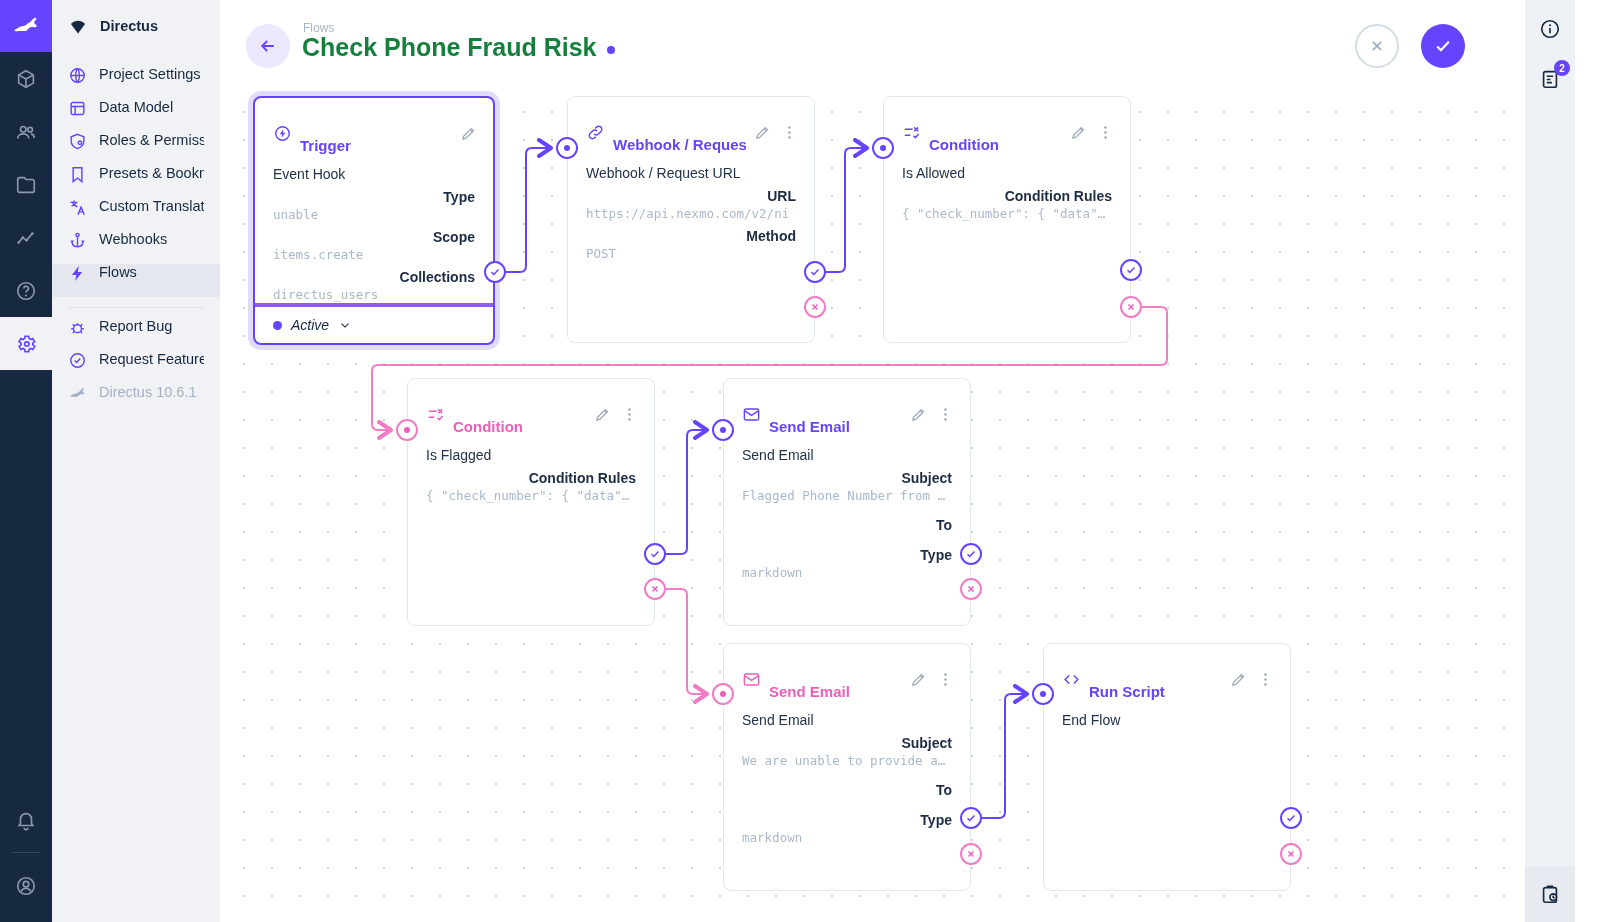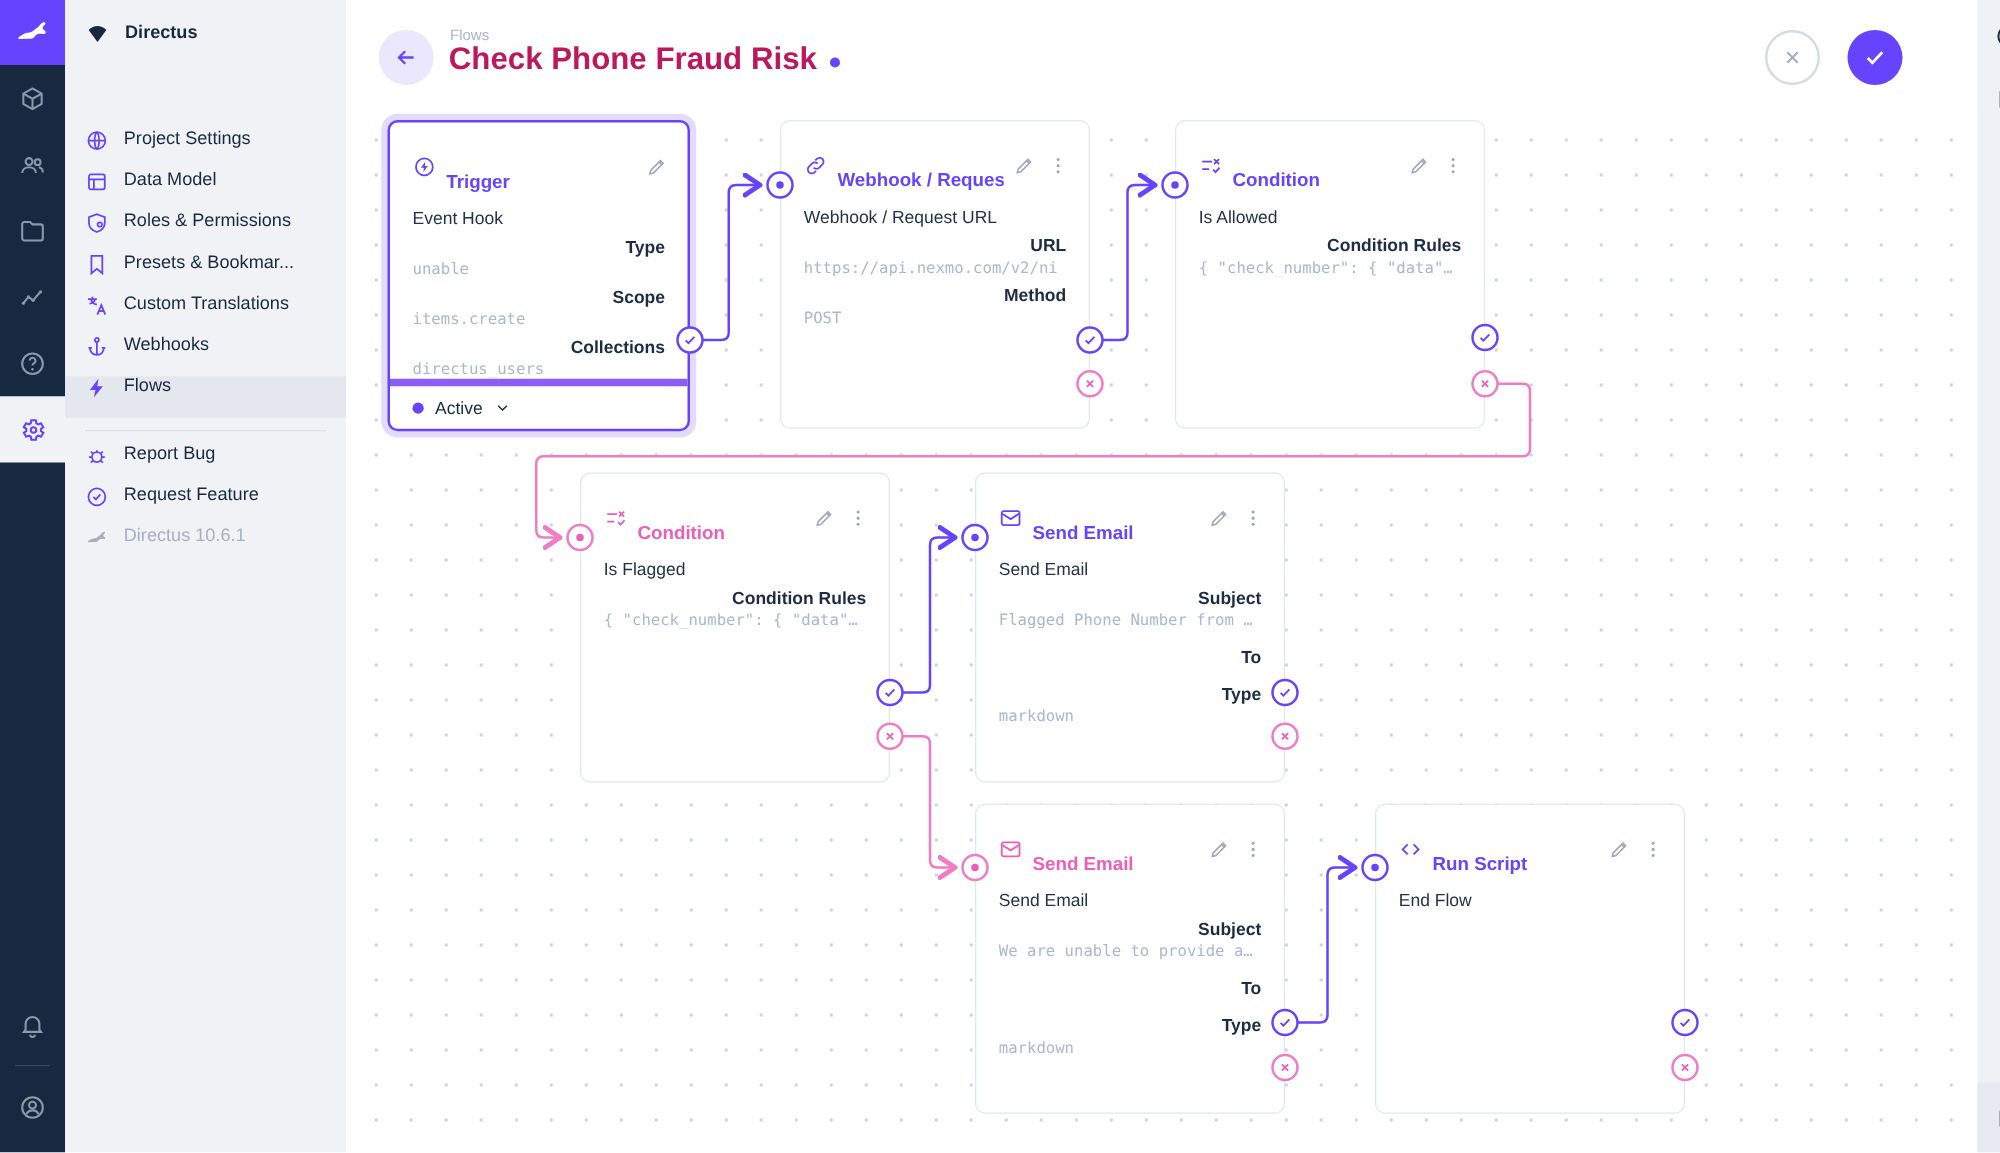--- a/index.html
+++ b/index.html
@@ -9,41 +9,41 @@
   
   .module-bar { width:52px; background:#172940; display:flex; flex-direction:column; align-items:center; flex-shrink:0; }
   .logo { width:52px; height:52px; background:#6644FF; display:flex; align-items:center; justify-content:center; }
   .mod-icon { width:52px; height:53px; display:flex; align-items:center; justify-content:center; color:#8b99ab; cursor:pointer; }
   .mod-icon svg { width:22px; height:22px; }
   .mod-icon.active { background:#f0f2f5; color:#6644FF; }
   .mod-spacer { flex:1; }
   .mod-divider { width:28px; height:1px; background:#32455e; margin:6px 0; }
 
   
-  .nav { width:225px; background:#f0f2f5; flex-shrink:0; display:flex; flex-direction:column; font-size:14.5px; color:#172940;gap:37px; }
+  .nav { width:168px; background:#f0f2f5; flex-shrink:0; display:flex; flex-direction:column; font-size:14.5px; color:#172940; }
   .nav-head { height:52px; display:flex; align-items:center; gap:12px; padding:0 16px; font-weight:600; }
   .nav-items { padding-top:14px; }
   .nav-item { height:33px; display:flex; gap:12px; padding:0 16px; cursor:pointer; white-space:nowrap; }
   .nav-item span.lbl { overflow:hidden; text-overflow:clip; }
   .nav-item.active { background:#e4e7ed; }
   .nav-item svg { width:19px; height:19px; color:#6644FF; flex-shrink:0; }
   .nav-divider { height:1px; background:#dde1e8; margin:10px 16px; }
   .nav-version { color:#a5b1c2; }
   .nav-version svg { color:#a5b1c2; }
 
   
   .canvas { position:relative; width:1305px; height:922px; background:#fff; flex-shrink:0; overflow:hidden; }
   .grid { position:absolute; left:0; top:88px; right:0; bottom:0;
           background-image:radial-gradient(#cdd5e1 1.3px, transparent 1.4px);
           background-size:28px 28px; background-position:10px 10px; }
   .canvas-header { position:absolute; left:0; top:0; width:100%; height:88px; background:#fff; z-index:5; }
   .back-btn { position:absolute; left:26px; top:24px; width:44px; height:44px; border-radius:50%; background:#ebe7fc; color:#6644FF; display:flex; align-items:center; justify-content:center; cursor:pointer; }
   .back-btn svg { width:20px; height:20px; }
   .crumb { position:absolute; left:83px; top:21px; font-size:12px; color:#a8b4c6; }
-  .page-title { position:absolute; left:82px; top:33px; font-size:25px; font-weight:700; color:#be185d; display:flex; align-items:center; gap:10px;text-align:right; }
+  .page-title { position:absolute; left:82px; top:33px; font-size:25px; font-weight:700; color:#15803d; display:flex; align-items:center; gap:10px;text-align:right; }
   .title-dot { width:8px; height:8px; border-radius:50%; background:#6644FF; margin-top:4px; }
   .hdr-actions { position:absolute; right:60px; top:24px; display:flex; gap:22px; z-index:6; }
   .circ-btn { width:44px; height:44px; border-radius:50%; display:flex; align-items:center; justify-content:center; cursor:pointer; }
   .circ-btn.ghost { background:#fff; border:2px solid #d4dce6; color:#a0aec0; }
   .circ-btn.primary { background:#6644FF; color:#fff; }
   .circ-btn svg { width:20px; height:20px; }
 
   
   .panel { position:absolute; background:#fff; border:1px solid #e2e7ee; border-radius:8px; z-index:2; }
   .panel.trigger { border:2px solid #6644FF; box-shadow:0 0 0 5px #e2dbfb; }
@@ -51,21 +51,21 @@
   .p-title { font-size:15px; font-weight:700; color:#6644FF; flex:1; white-space:nowrap; overflow:hidden;margin-top:24px; }
   .p-head svg.type-ic { width:19px; height:19px; color:#6644FF; flex-shrink:0; }
   .panel.pink .p-title, .panel.pink svg.type-ic { color:#EC5FB8; }
   .p-tools { display:flex; align-items:center; gap:10px; color:#9aa7b8; flex-shrink:0; }
   .p-tools svg { width:17px; height:17px; cursor:pointer; }
   .p-body { padding:4px 18px 0 18px; font-size:14px; color:#22324a; }
   .p-line1 { margin-bottom:6px; }
   .f-label { font-weight:700; color:#1d2c44; margin-top:7px;text-align:right; }
   .f-value { font-family:"DejaVu Sans Mono",monospace; font-size:12.5px; color:#a9b8cc; margin-top:2px; white-space:nowrap; overflow:hidden; }
   .f-value:empty { display:none; }
-  .p-footer { position:absolute; left:0; right:0; bottom:0; height:40px; border-top:6px solid #8b5cf6; display:flex; align-items:center; gap:9px; padding:0 18px; font-size:14px; color:#172940; cursor:pointer; }
+  .p-footer { position:absolute; left:0; right:0; bottom:0; height:40px; border-top:4px solid #8b5cf6; display:flex; align-items:center; gap:9px; padding:0 18px; font-size:14px; color:#172940; cursor:pointer;font-style:italic; }
   .status-dot { width:9px; height:9px; border-radius:50%; background:#6644FF; }
   .p-footer svg { width:14px; height:14px; color:#172940; }
 
   
   .conn { position:absolute; width:22px; height:22px; border-radius:50%; background:#fff; border:2px solid #6644FF; color:#6644FF; display:flex; align-items:center; justify-content:center; z-index:3; cursor:pointer; }
   .conn svg { width:12px; height:12px; }
   .conn.pink { border-color:#F07CC3; color:#EC5FB8; }
   .conn .dot { width:6px; height:6px; border-radius:50%; background:currentColor; }
   svg.wires { position:absolute; left:0; top:0; z-index:1; }
 

